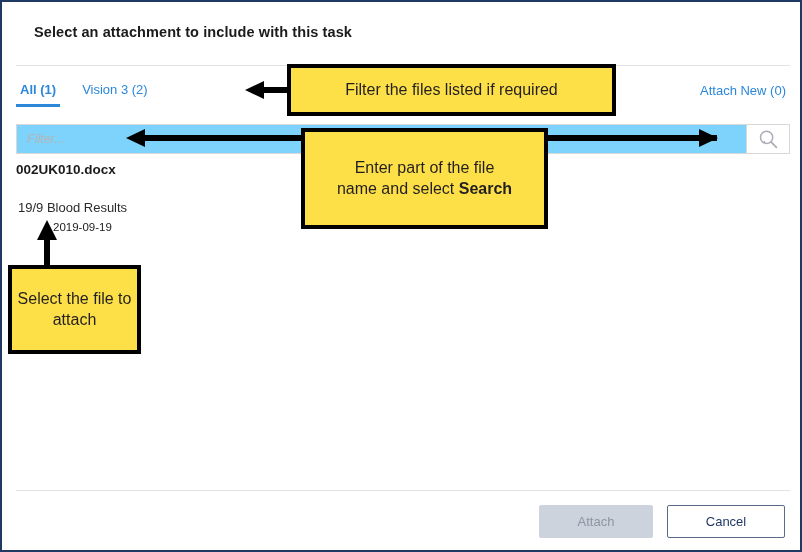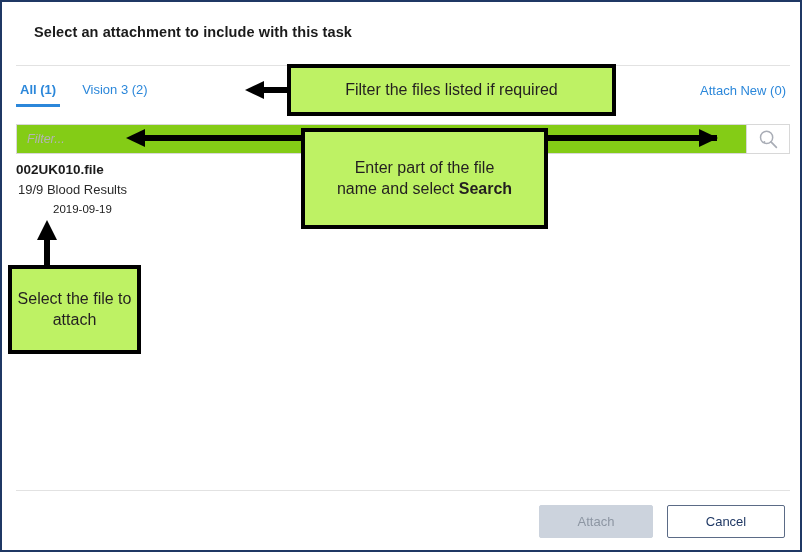--- a/index.html
+++ b/index.html
@@ -91,21 +91,21 @@
     height: 30px;
     display: flex;
     box-sizing: border-box;
   }
   .filter-input {
     flex: 1 1 auto;
     box-sizing: border-box;
     height: 30px;
     border: 1px solid #d8d8d8;
     border-right: none;
-    background: #84cc16;
+    background: #7dd3fc;
     font-family: "Liberation Sans", sans-serif;
     font-size: 12.5px;
     font-style: italic;
     color: #3b3b3b;
     padding: 0 10px;
     outline: none;
   }
   .filter-input::placeholder {
     color: #b4b4b4;
     font-style: italic;
@@ -141,20 +141,21 @@
     color: #1b1b1b;
     line-height: 19px;
     white-space: nowrap;
   }
   .file-desc {
     font-size: 13px;
     color: #2b2b2b;
     line-height: 21px;
     padding-left: 2px;
     white-space: nowrap;
+    margin-top: 18px;
   }
   .file-date {
     font-size: 11.5px;
     color: #1b1b1b;
     line-height: 18px;
     white-space: nowrap;
     margin-left: 37px;
   }
 
   
@@ -201,21 +202,21 @@
     position: absolute;
     left: 0;
     top: 0;
     width: 802px;
     height: 552px;
     pointer-events: none;
   }
   .callout {
     position: absolute;
     box-sizing: border-box;
-    background: #bef264;
+    background: #fde047;
     border: 4px solid #000000;
     display: flex;
     align-items: center;
     justify-content: center;
     text-align: center;
     color: #231f20;
     font-family: "Liberation Sans", sans-serif;
     line-height: 1.28;
   }
   .callout-filter {
@@ -264,21 +265,21 @@
           <circle cx="8.6" cy="8.4" r="6.1" fill="none" stroke="#a9adb6" stroke-width="1.5"></circle>
           <line x1="13.0" y1="12.9" x2="18.4" y2="18.3" stroke="#a9adb6" stroke-width="1.7" stroke-linecap="round"></line>
           <circle cx="6.4" cy="13.0" r="0.9" fill="#a9adb6"></circle>
         </svg>
       </span>
     </div>
   </div>
 
   <div class="file-list">
     <div class="file-row">
-      <div class="file-name">002UK010.file</div>
+      <div class="file-name">002UK010.docx</div>
       <div class="file-desc">19/9 Blood Results</div>
       <div class="file-date">2019-09-19</div>
     </div>
   </div>
 
   <div class="footer-rule"></div>
   <div class="btn btn-attach">Attach</div>
   <div class="btn btn-cancel">Cancel</div>
 
   <svg class="anno-svg">

